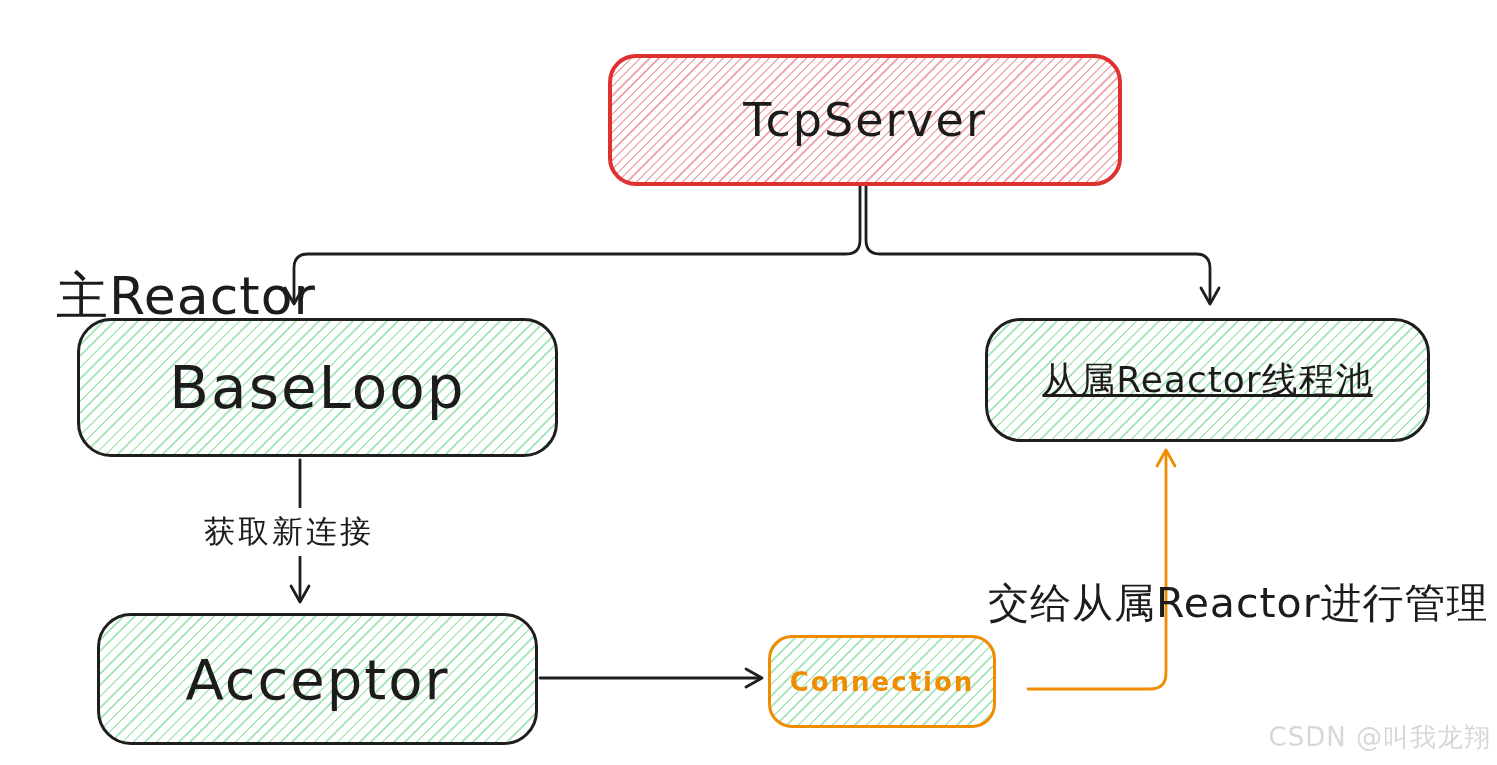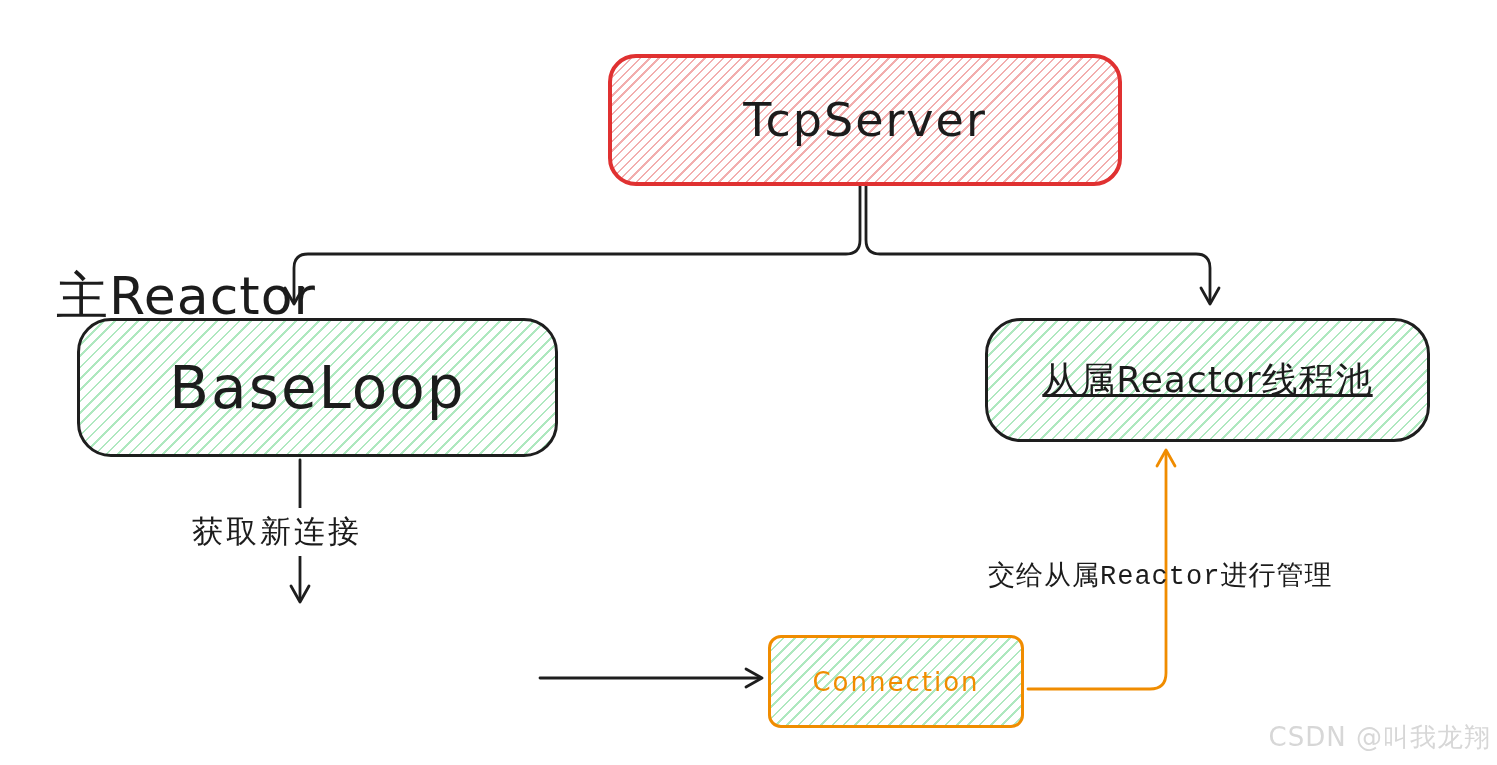--- a/index.html
+++ b/index.html
@@ -56,33 +56,33 @@
     left:985px;top:318px;width:445px;height:124px;
     border:3px solid var(--stroke-black);border-radius:36px;
     font-size:36px;letter-spacing:1px;text-decoration:underline;
   }
   .node-acceptor{
     left:97px;top:613px;width:441px;height:132px;
     border:3px solid var(--stroke-black);border-radius:34px;
     font-size:56px;letter-spacing:2px;
   }
   .node-connection{
-    left:768px;top:635px;width:256px;height:93px;
-    border:3px solid var(--stroke-orange);border-radius:13px;
-    font-size:26px;font-weight:normal;letter-spacing:2px;
+    left:768px;top:635px;width:228px;height:93px;
+    border:3px solid var(--stroke-orange);border-radius:24px;
+    font-size:26px;font-weight:bold;letter-spacing:2px;
     color:var(--stroke-orange);
   }
   .float-label{position:absolute;white-space:nowrap;color:var(--text-black);}
   .label-main-reactor{left:56px;top:262px;font-size:52px;letter-spacing:1px;}
   .label-get-new{
-    left:184px;top:508px;width:186px;
-    text-align:center;font-size:31px;letter-spacing:3px;
+    left:204px;top:508px;width:186px;
+    text-align:left;font-size:31px;letter-spacing:3px;
     background:var(--canvas-bg);padding:3px 0;
   }
-  .label-hand-over{left:988px;top:557px;font-size:27px;letter-spacing:1px;font-family:Liberation Mono, monospace;}
+  .label-hand-over{left:988px;top:576px;font-size:41px;letter-spacing:1px;}
   .watermark{
     position:absolute;right:6px;bottom:10px;
     font-size:26px;color:var(--watermark-gray);letter-spacing:1px;margin-left:31px;
   }
 </style>
 </head>
 <body>
 
 <div class="canvas">
 
@@ -115,20 +115,23 @@
   </div>
 
   <div class="node hatch-green node-baseloop">
     <span>BaseLoop</span>
   </div>
 
   <div class="node hatch-green node-pool">
     <span>从属Reactor线程池</span>
   </div>
 
+  <div class="node hatch-green node-acceptor">
+    <span>Acceptor</span>
+  </div>
 
   <div class="node hatch-green node-connection">
     <span>Connection</span>
   </div>
 
   <div class="watermark">CSDN @叫我龙翔</div>
 
 </div>
 
 </body></html>

